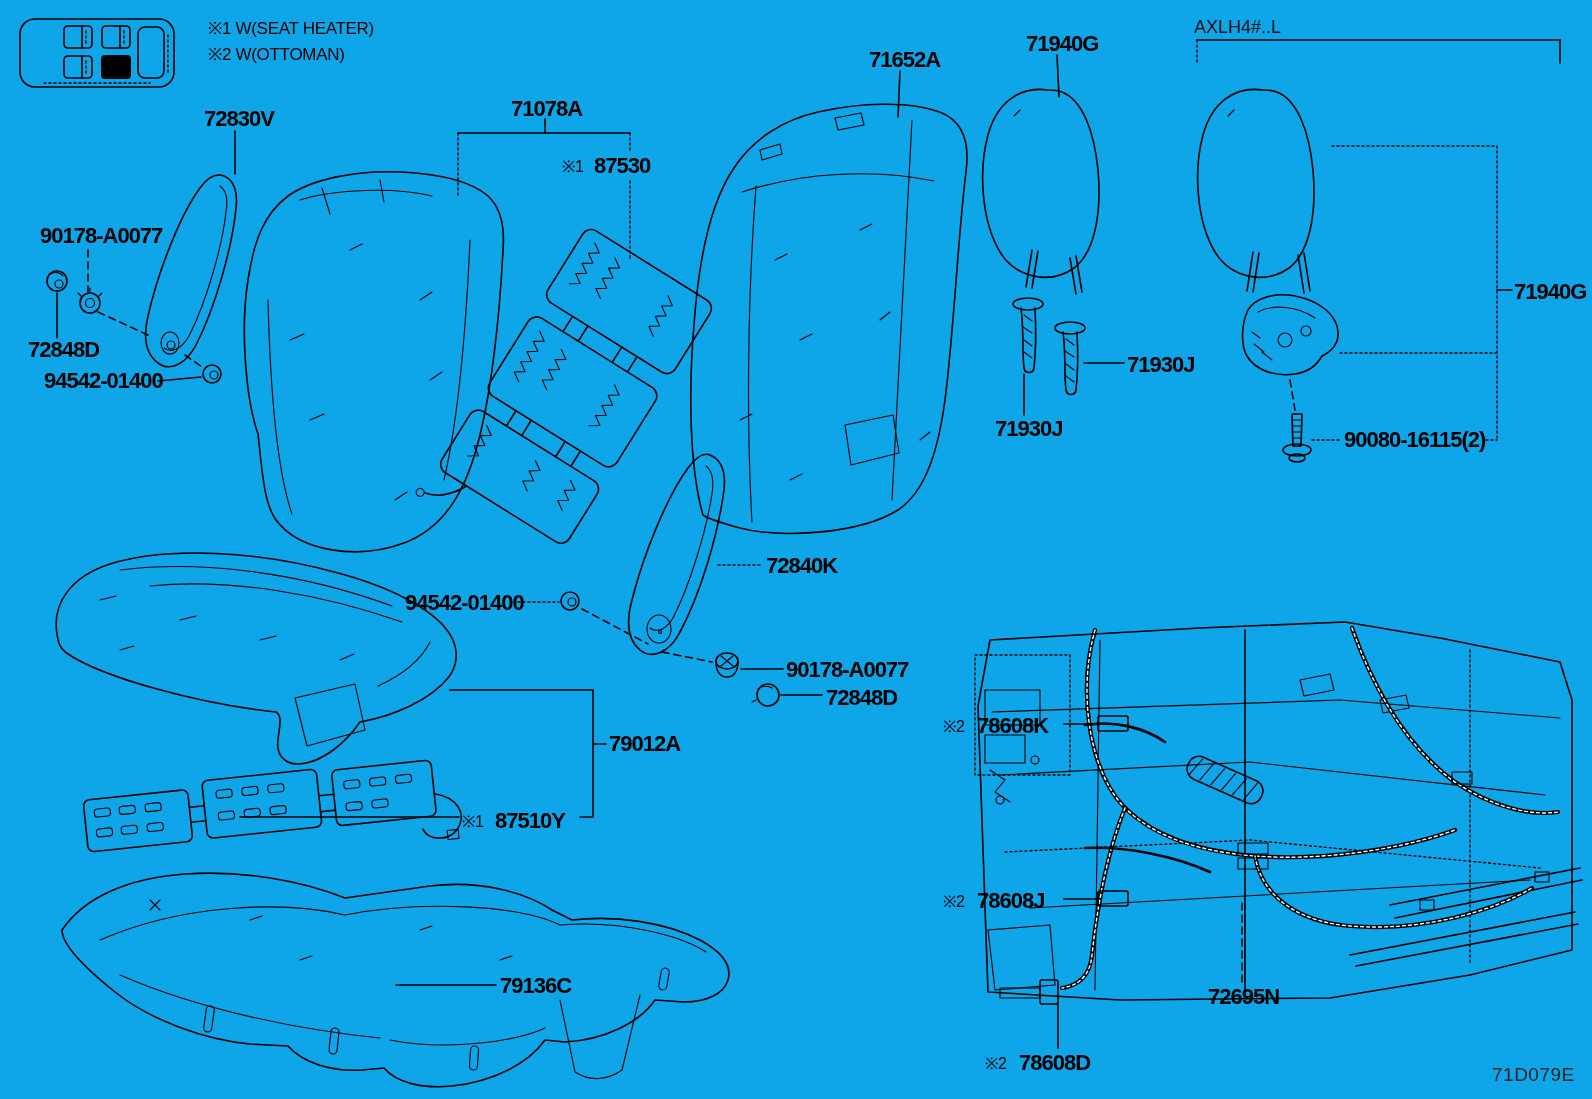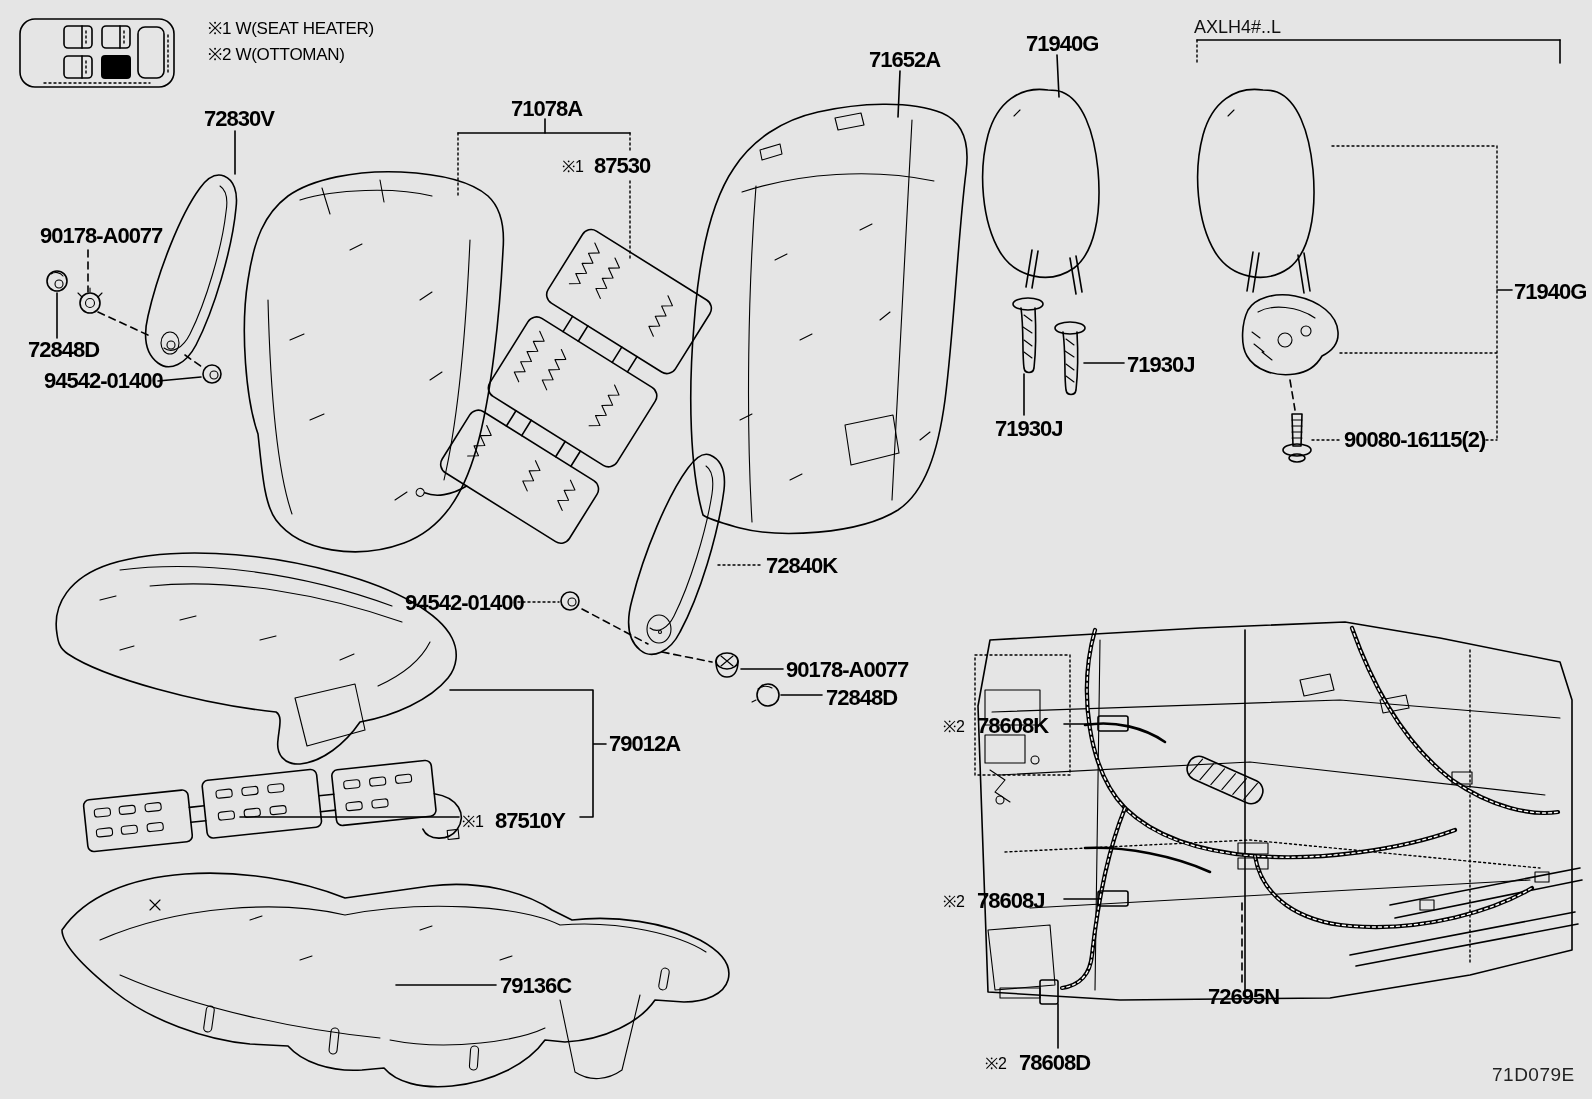--- a/index.html
+++ b/index.html
@@ -1,16 +1,16 @@
 <!DOCTYPE html>
 <html><head>
 <meta charset="utf-8">
 <style>
   html,body{margin:0;padding:0;background:#fff;}
-  .stage{position:relative;width:1592px;height:1099px;background:#e5e5e5;overflow:hidden;
+  .stage{position:relative;width:1592px;height:1099px;background:#0ea5e9;overflow:hidden;
          font-family:"Liberation Sans",sans-serif;}
   svg{display:block}
   
   .ln,.lnd,.dot,.thn{fill:none;stroke:#000;stroke-width:1.6;stroke-linecap:round;stroke-linejoin:round;}
   .thn{stroke-width:1.1;}
   .lnd{stroke-dasharray:7 5;}
   .dot{stroke-dasharray:2 3;stroke-width:1.4;}
   .hz{fill:none;stroke:#000;stroke-width:4.2;stroke-linecap:round;}
   .hzb{fill:none;stroke:#fff;stroke-width:1.4;stroke-dasharray:3 3;stroke-linecap:round;}
   .hz2{fill:none;stroke:#000;stroke-width:2.6;stroke-linecap:round;}

